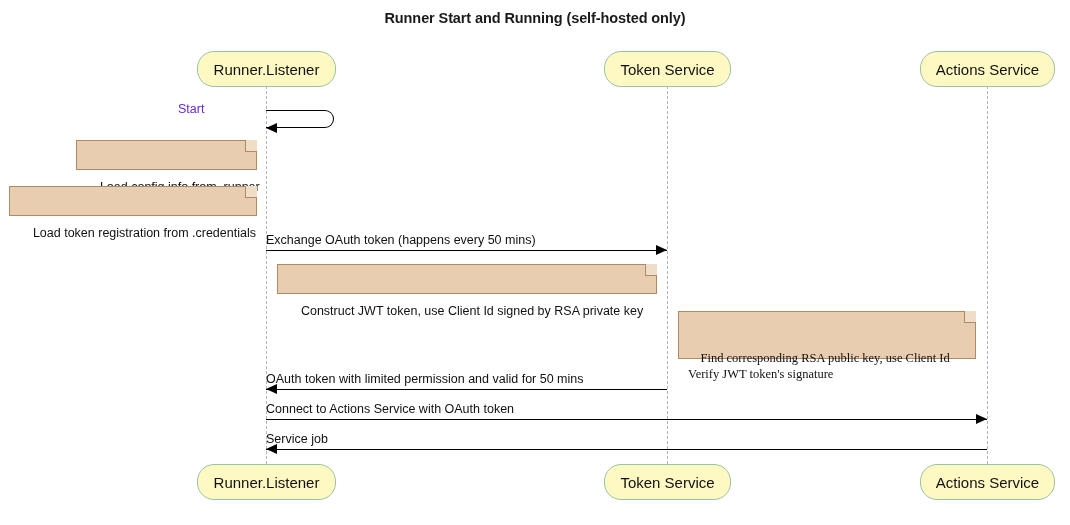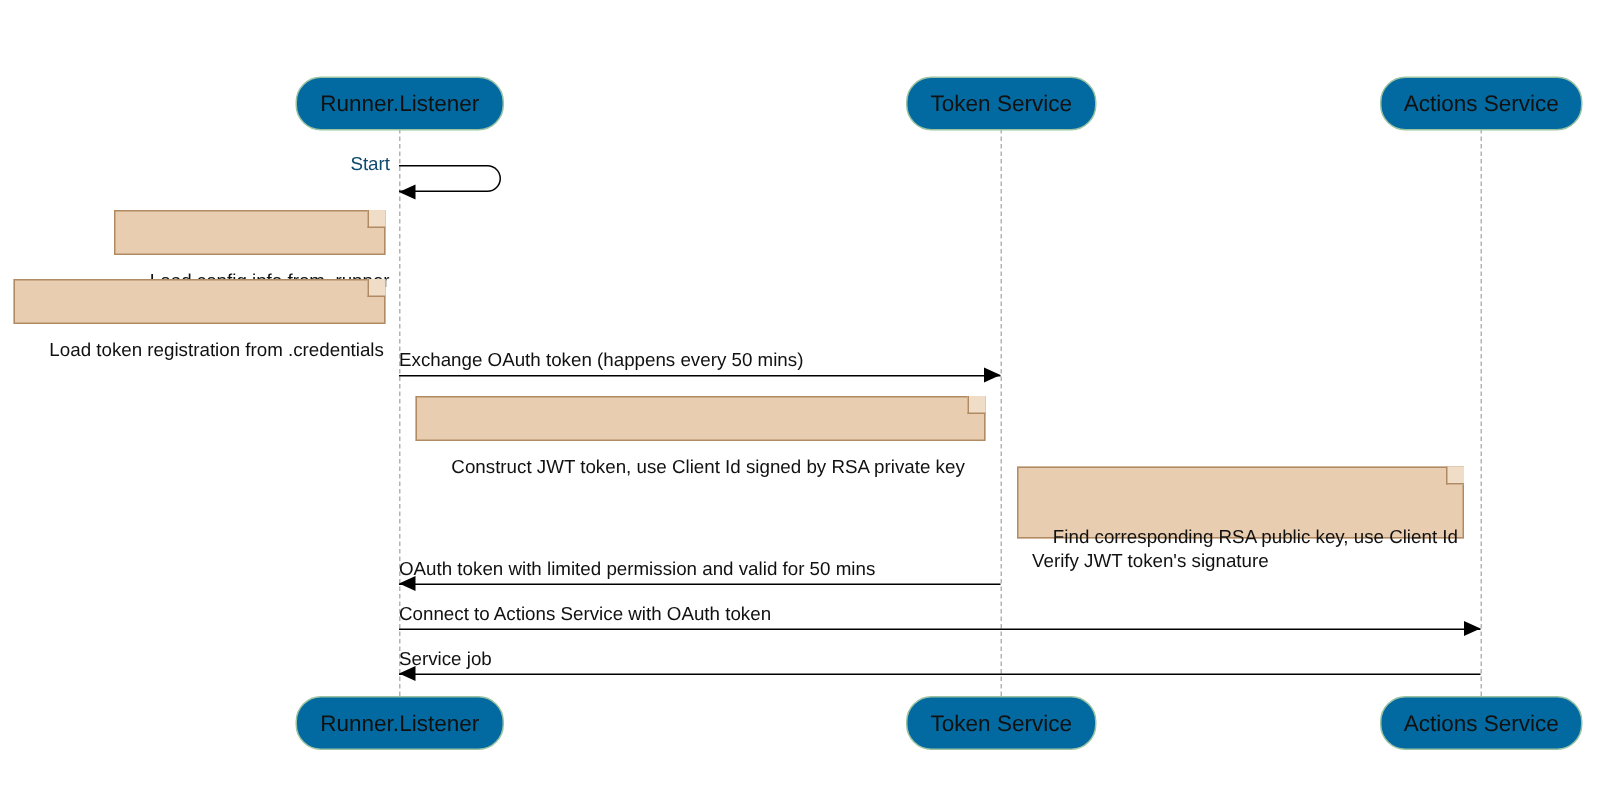--- a/index.html
+++ b/index.html
@@ -35,21 +35,21 @@
   
   .lifeline {
     position: absolute;
     width: 0;
     border-left: 1px dashed #b4b4b4;
   }
 
   
   .participant {
     position: absolute;
-    background: #0369a1;
+    background: #fef9c3;
     border: 1px solid #9ac3a2;
     border-radius: 17px;
     height: 36px;
     line-height: 36px;
     text-align: center;
     font-size: 15px;
     color: #111111;
     box-sizing: border-box;
     white-space: nowrap;
   }
@@ -109,30 +109,31 @@
     position: absolute;
     box-sizing: border-box;
     border: 1.4px solid #000000;
     border-left: none;
     border-top-right-radius: 11px;
     border-bottom-right-radius: 11px;
   }
   .selfloop-label {
     position: absolute;
     font-size: 12.5px;
-    color: #0c4a6e;
+    color: #6d28d9;
     white-space: nowrap;
-    text-align: right;
+    text-align: left;
   }
 </style>
 </head>
 <body>
 
 <div id="canvas">
 
+  <div class="diagram-title">Runner Start and Running (self-hosted only)</div>
 
   <div class="lifeline" style="left:266px; top:86px; height:378px;"></div>
   <div class="lifeline" style="left:667px; top:86px; height:378px;"></div>
   <div class="lifeline" style="left:987px; top:86px; height:378px;"></div>
 
   <div class="participant" style="left:197px; top:51px; width:139px;">
     <span>Runner.Listener</span>
   </div>
   <div class="participant" style="left:604px; top:51px; width:127px;">
     <span>Token Service</span>
@@ -157,21 +158,21 @@
 
   <div class="msg-label" style="left:266px; top:233px; width:401px;">Exchange OAuth token (happens every 50 mins)</div>
   <div class="msg-line" style="left:266px; top:250px; width:401px;"></div>
   <div class="arrowhead right" style="left:656px; top:245px;"></div>
 
   <div class="note" style="left:277px; top:264px; width:380px; height:30px;">
     <span class="dogear"></span>
     <span>Construct JWT token, use Client Id signed by RSA private key</span>
   </div>
 
-  <div class="note" style="left:678px; top:311px; width:298px; height:48px;">
+  <div class="note" style="left:678px; top:311px; width:298px; height:48px;font-family:Liberation Serif, serif;">
     <span class="dogear"></span>
     <span>Find corresponding RSA public key, use Client Id
 Verify JWT token's signature</span>
   </div>
 
   <div class="msg-label" style="left:266px; top:372px; width:401px;">OAuth token with limited permission and valid for 50 mins</div>
   <div class="msg-line" style="left:266px; top:389px; width:401px;"></div>
   <div class="arrowhead left" style="left:266px; top:384px;"></div>
 
   <div class="msg-label" style="left:266px; top:402px; width:721px;">Connect to Actions Service with OAuth token</div>

